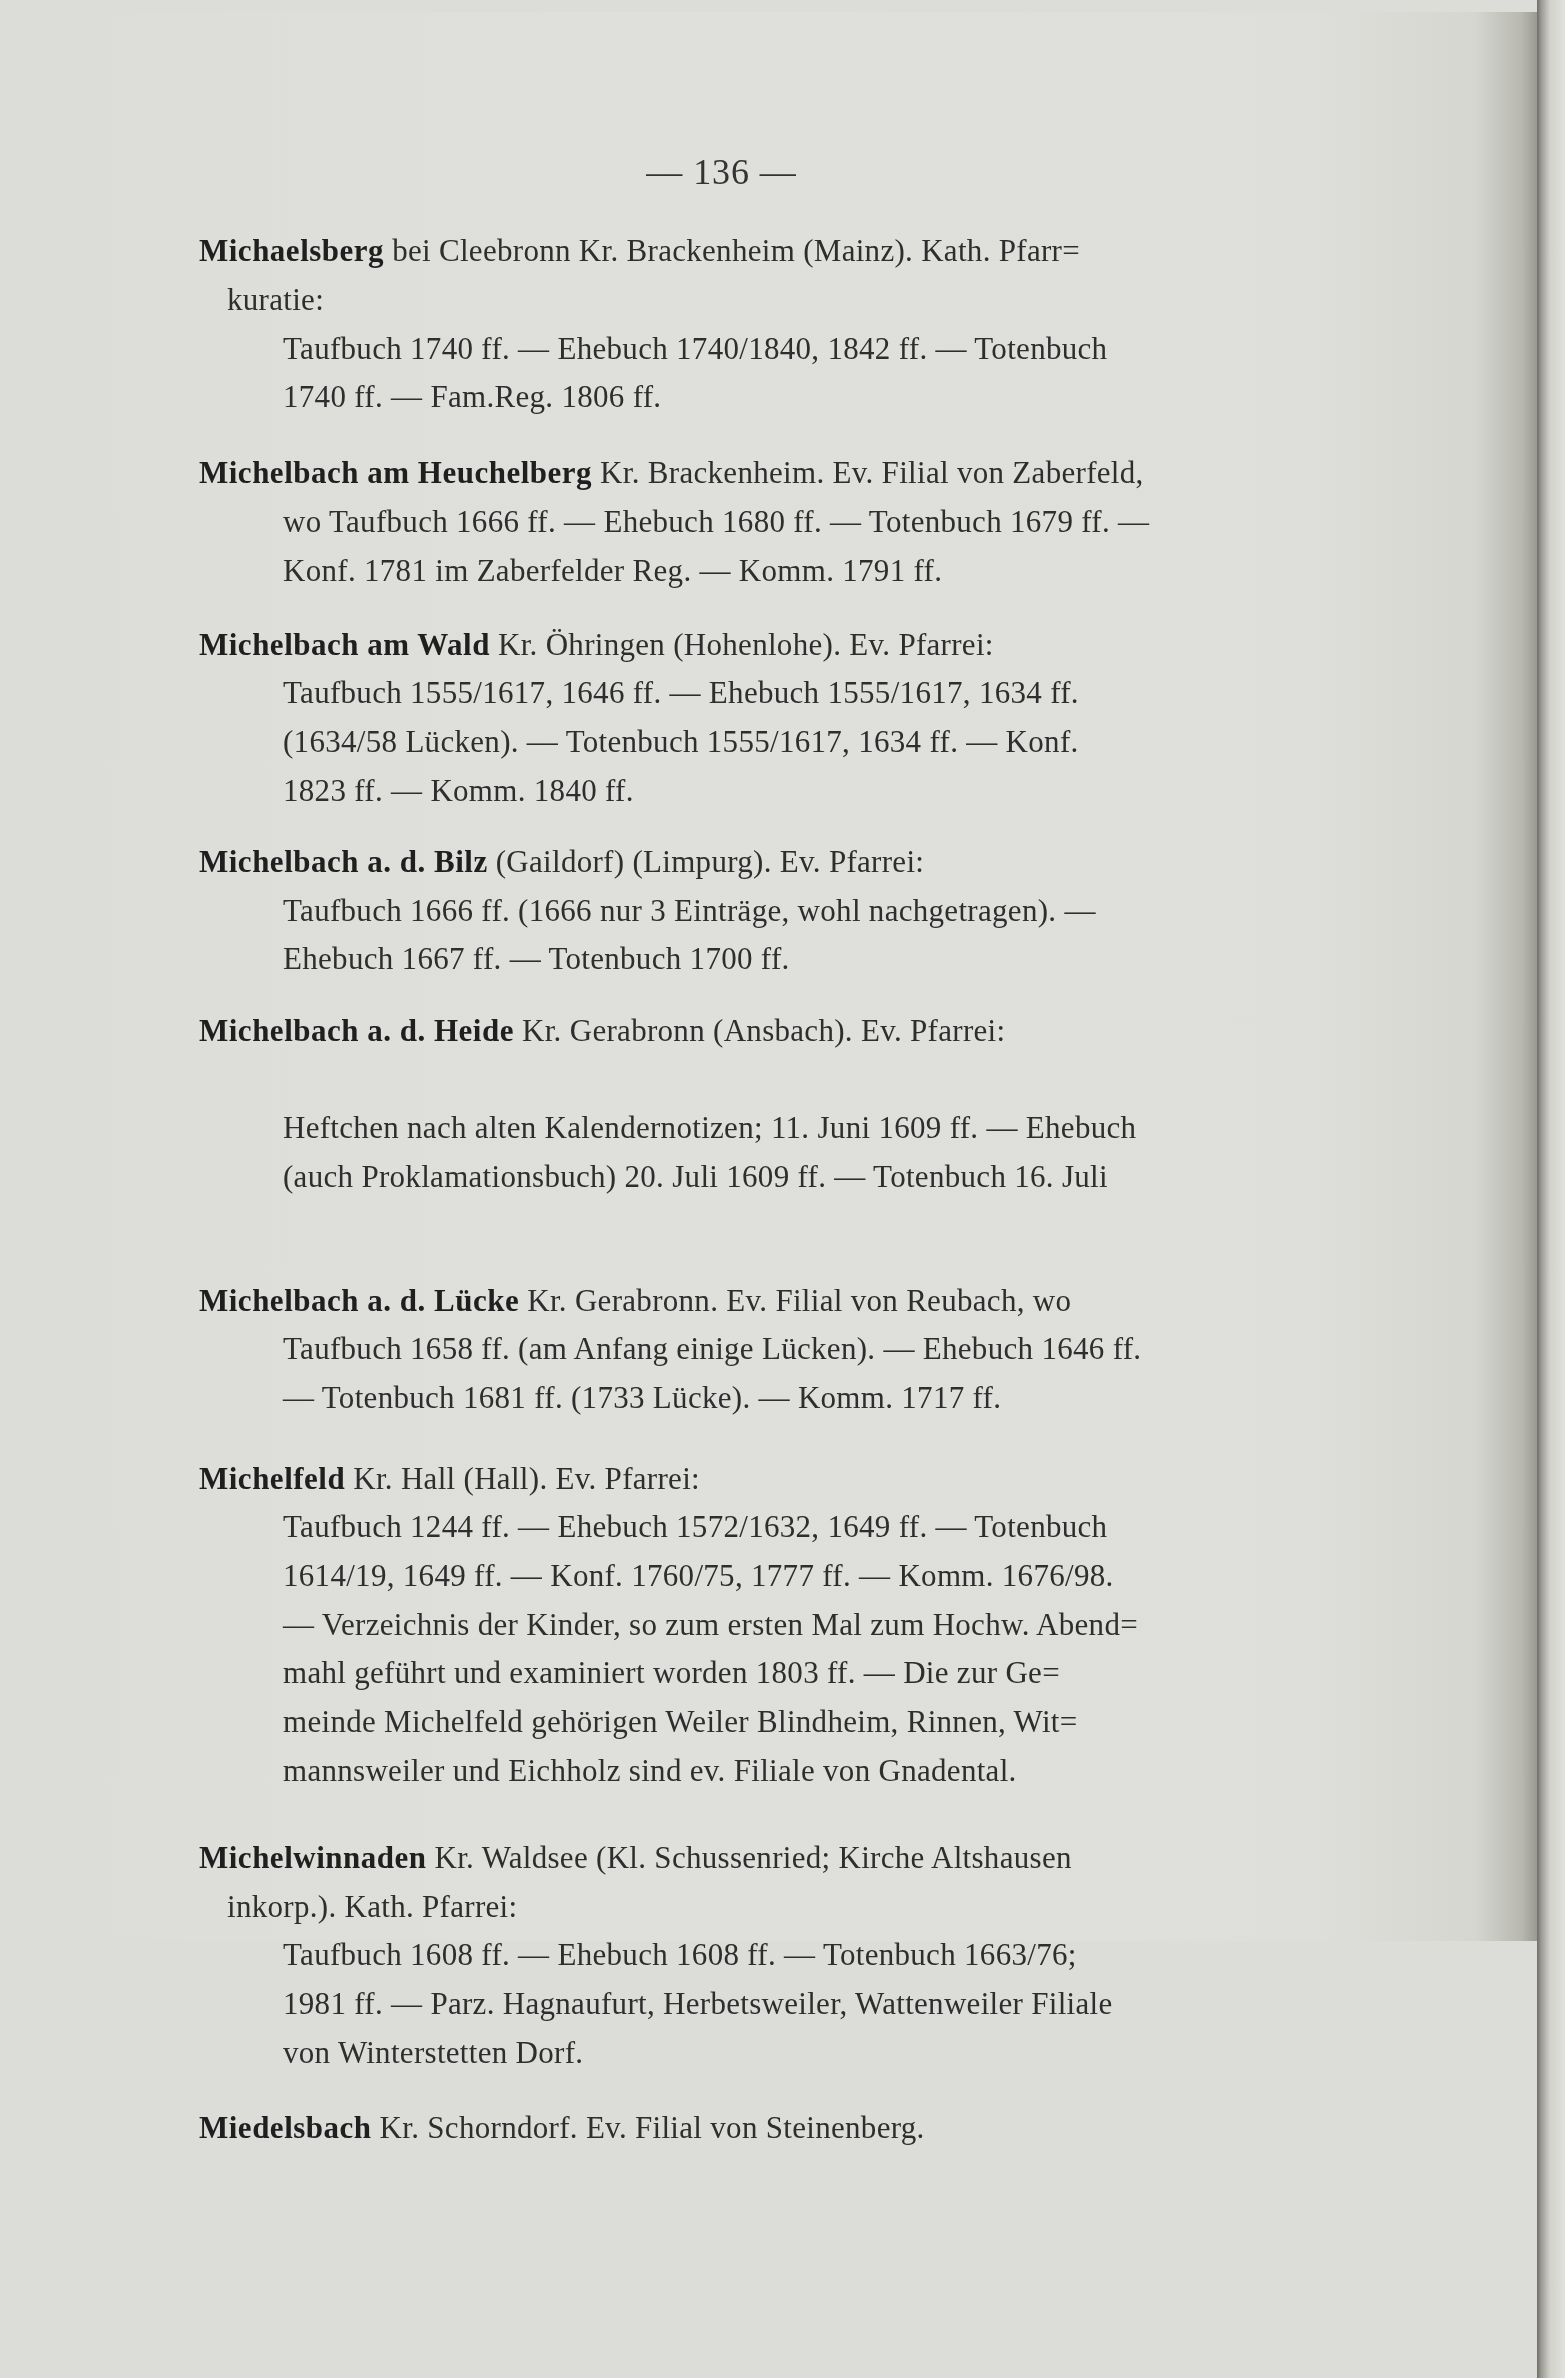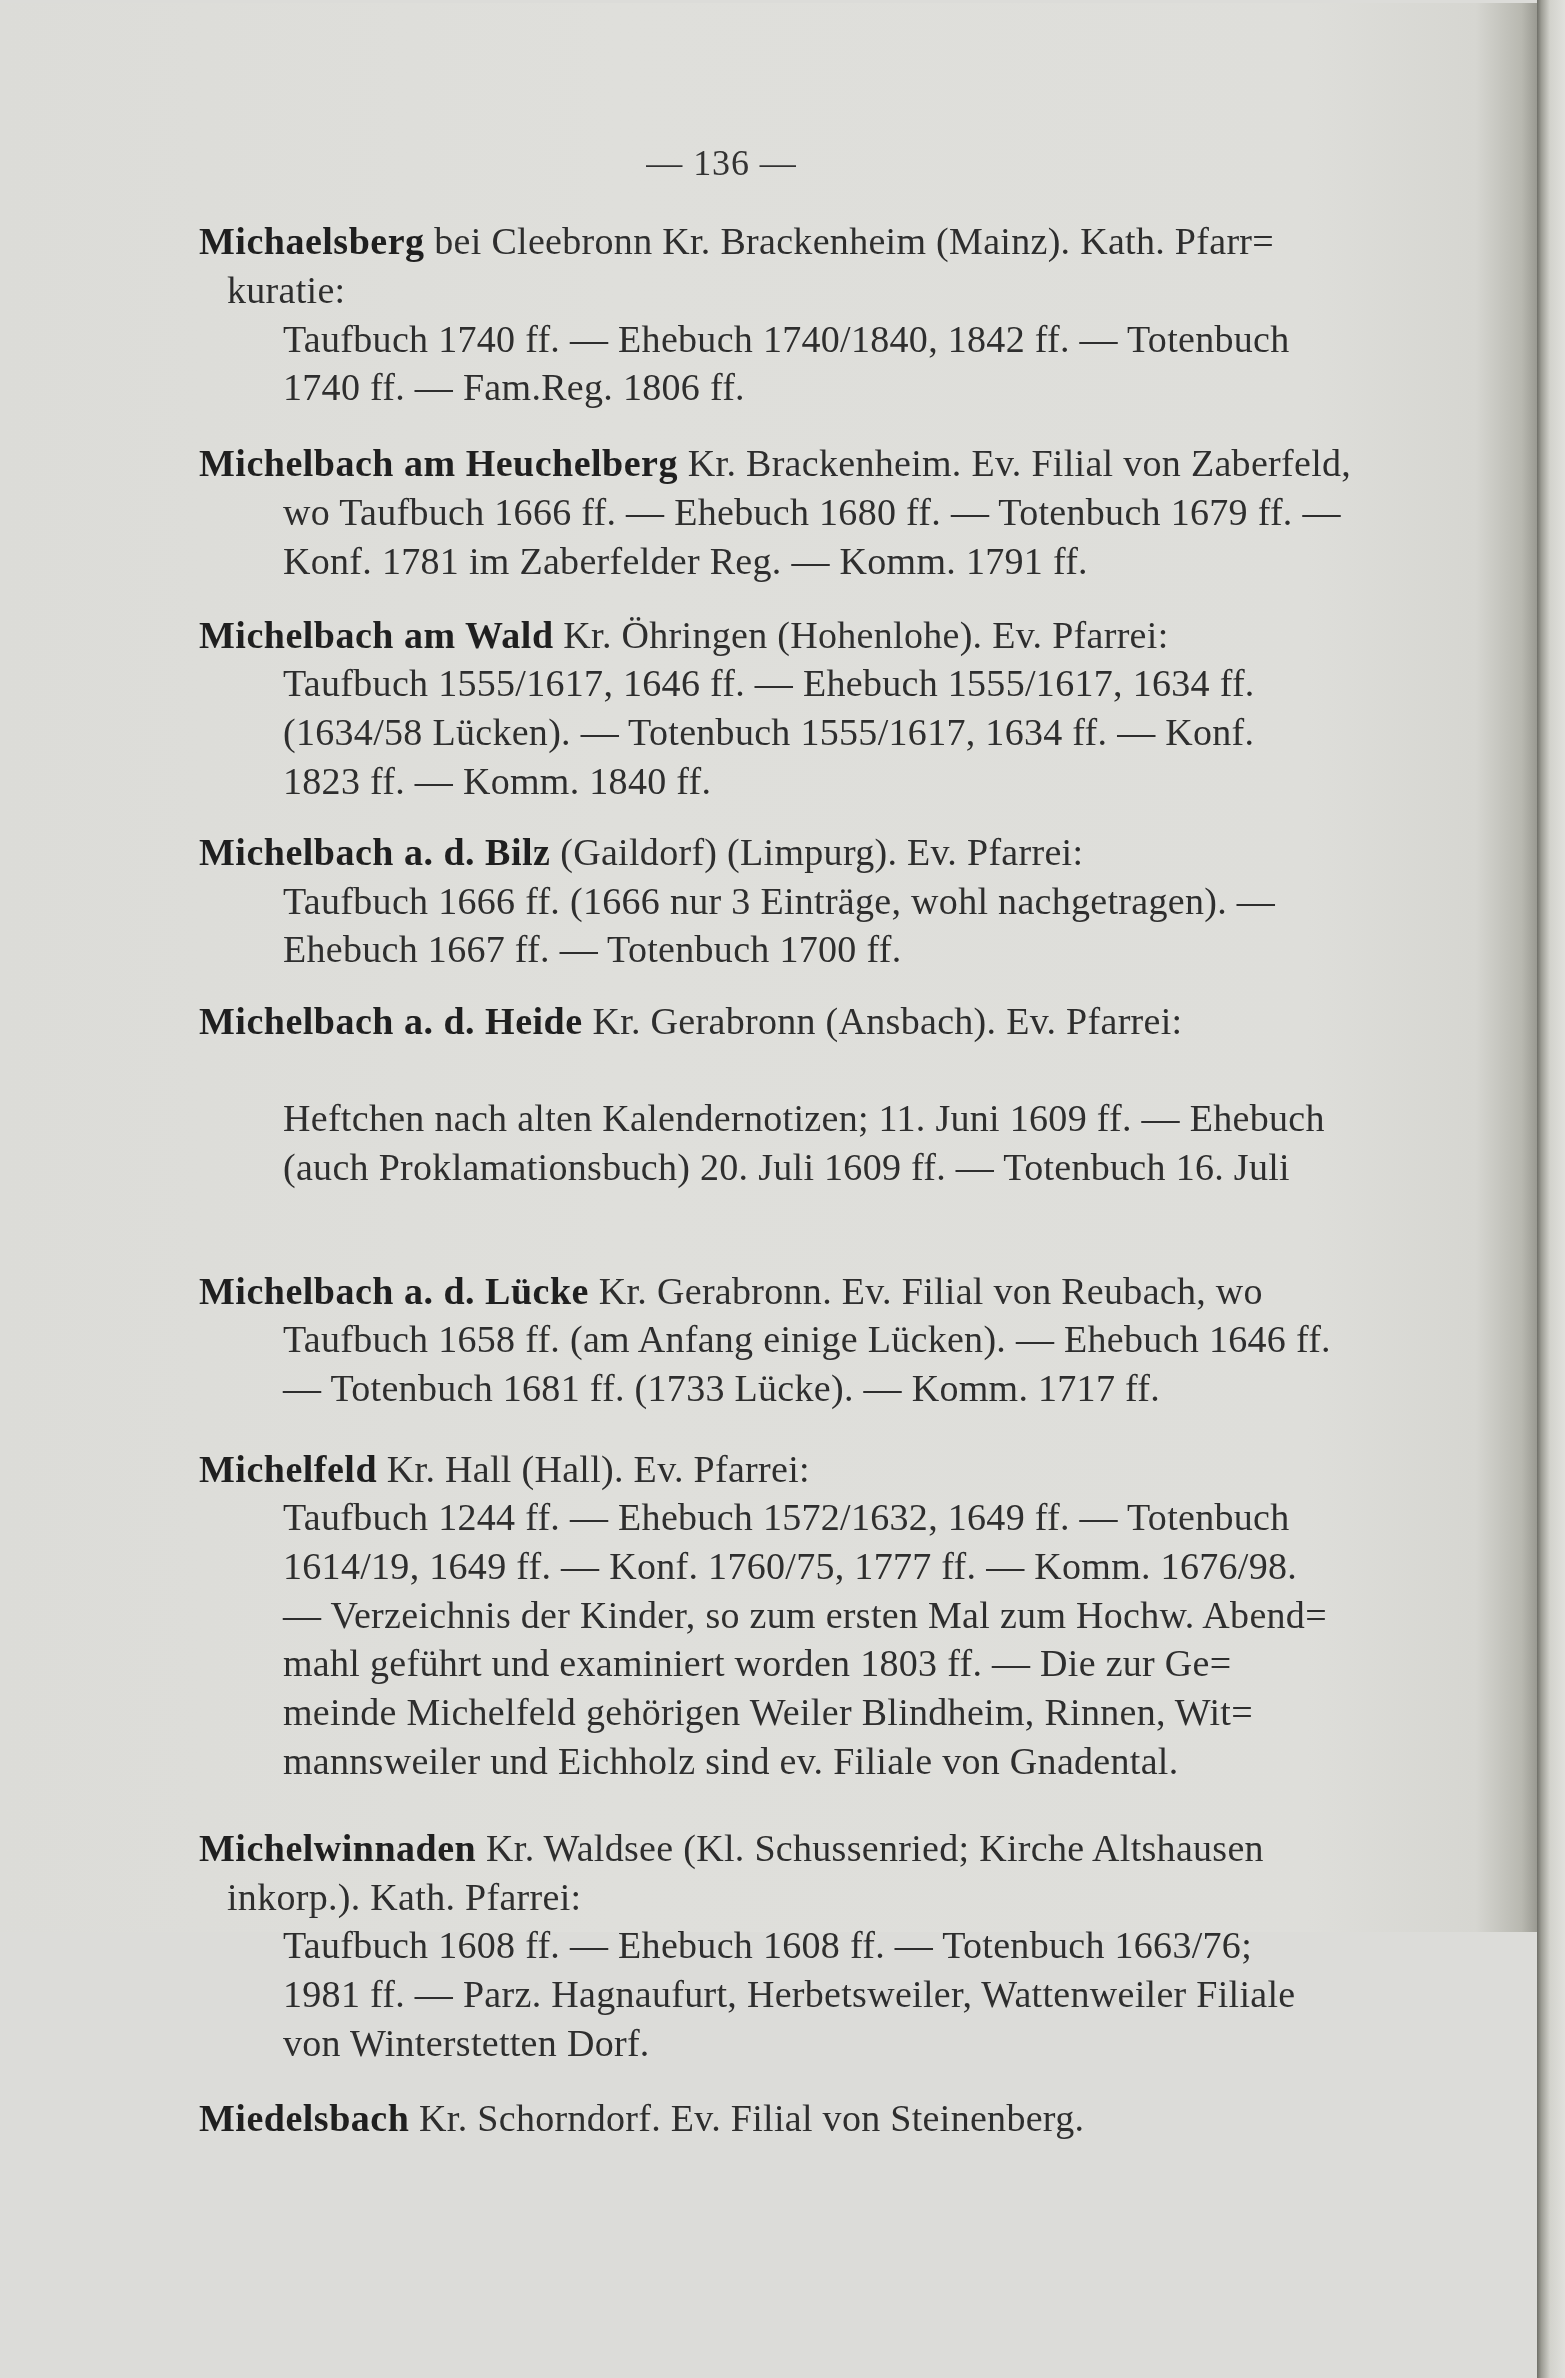--- a/index.html
+++ b/index.html
@@ -11,21 +11,21 @@
     height: 2379px;
     background: #dcdcd9;
     position: relative;
     overflow: hidden;
     font-family: "DejaVu Serif", "Liberation Serif", serif;
     color: #2b2b2b;
   }
   .page {
     position: absolute;
     left: 0;
-    top: 3px;
+    top: 12px;
     width: 1537px;
     height: 1929px;
     background: linear-gradient(90deg, #dcdcd8 0%, #dfdfdb 40%, #dededa 85%, #d6d6d1 96%, #b8b8b0 99%, #9a9a92 100%);
   }
   .spine {
     position: absolute;
     right: 0;
     top: 0;
     width: 29px;
     height: 2379px;
@@ -38,21 +38,21 @@
     width: 1443px;
     text-align: center;
     font-size: 36px;
     letter-spacing: 0.9px;
     color: #333;
     font-family: "Liberation Serif", serif;
   }
   .line {
     position: absolute;
     white-space: nowrap;
-    font-size: 38px;
+    font-size: 31px;
     line-height: 37px;
     letter-spacing: 0.3px;
     font-family: "Liberation Serif", "DejaVu Serif", serif;
     color: #2e2e2e;
   }
   .head-line { left: 199px; }
   .cont-head { left: 227px; text-align: right; }
   .detail { left: 283px; }
   .place {
     font-weight: bold;

